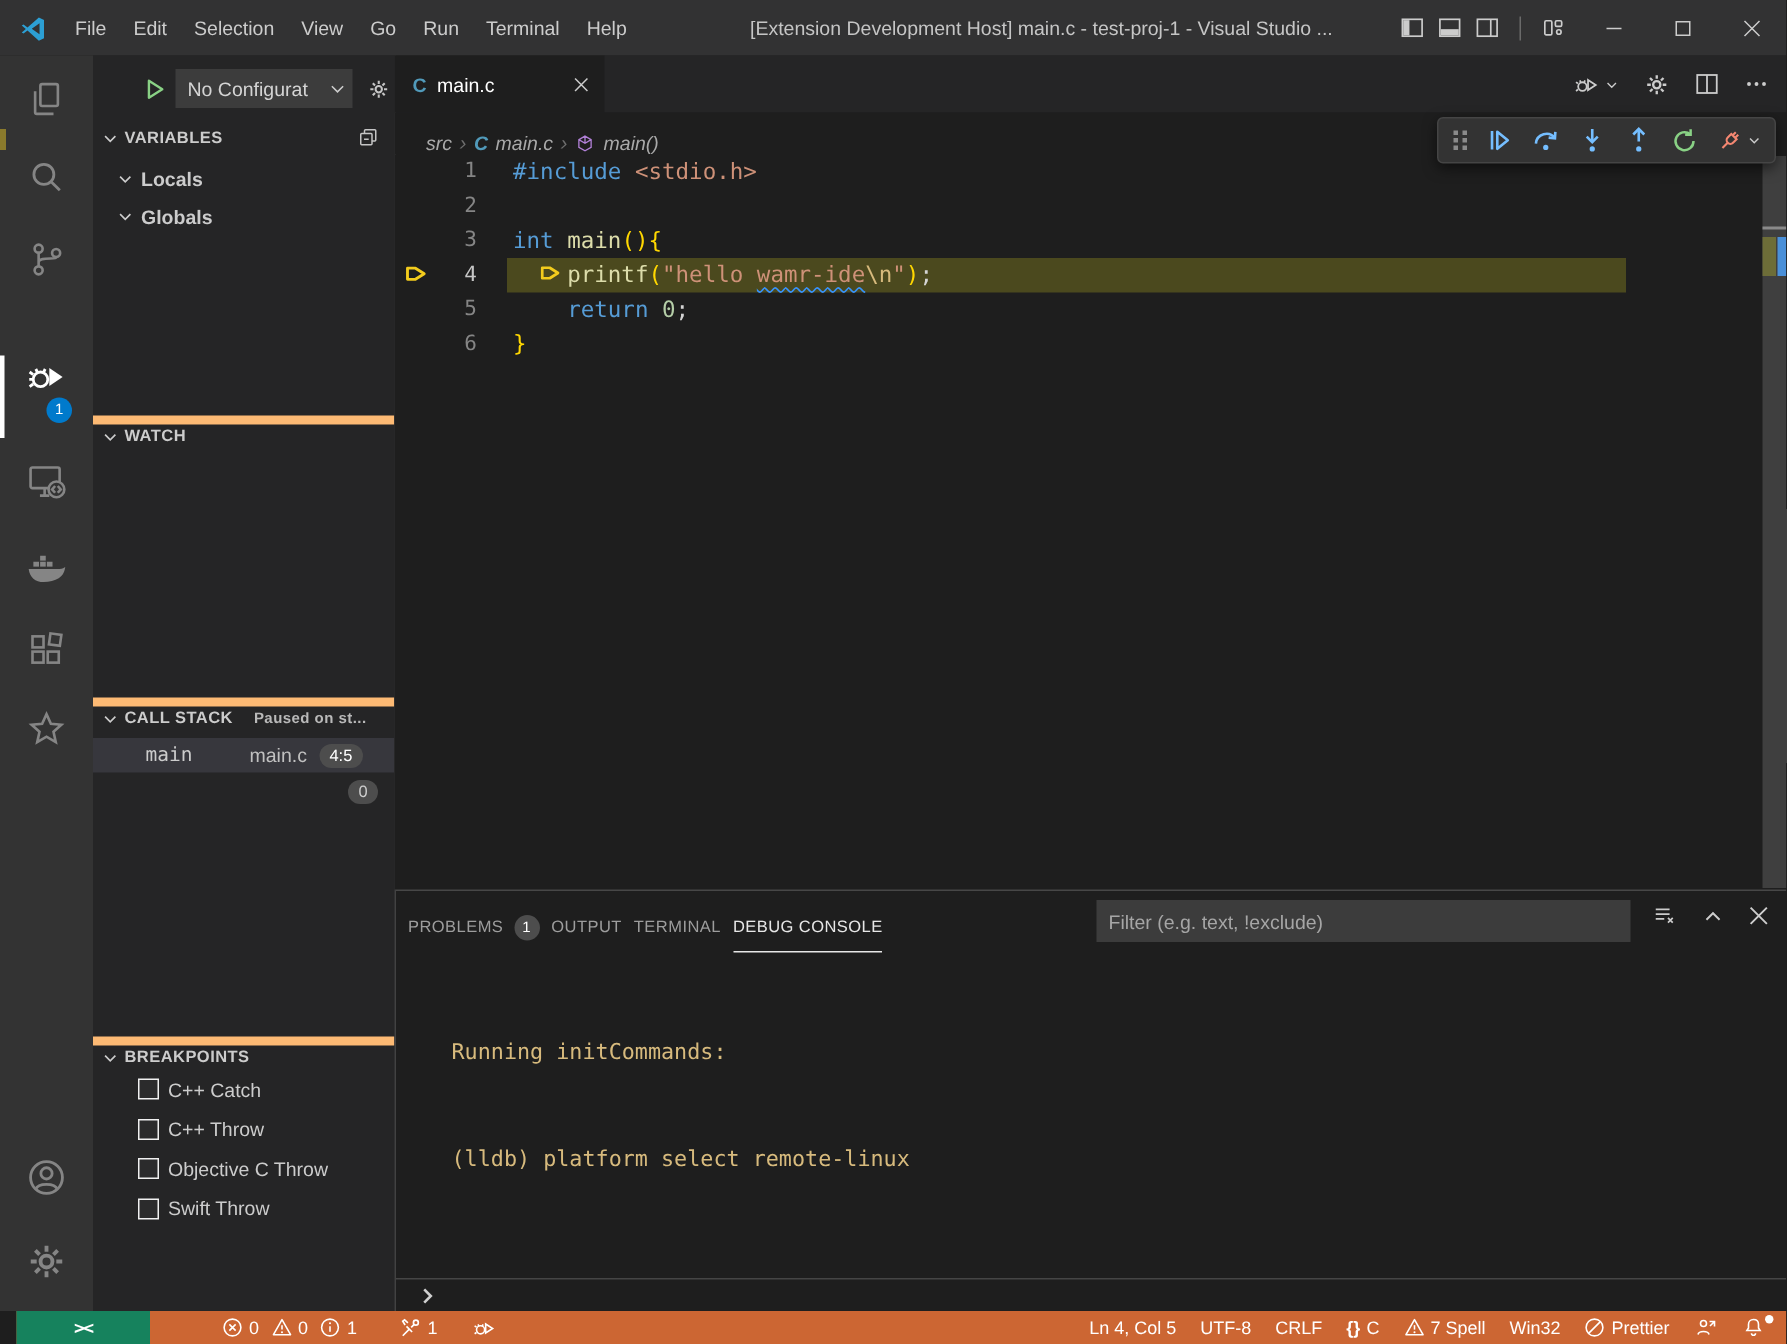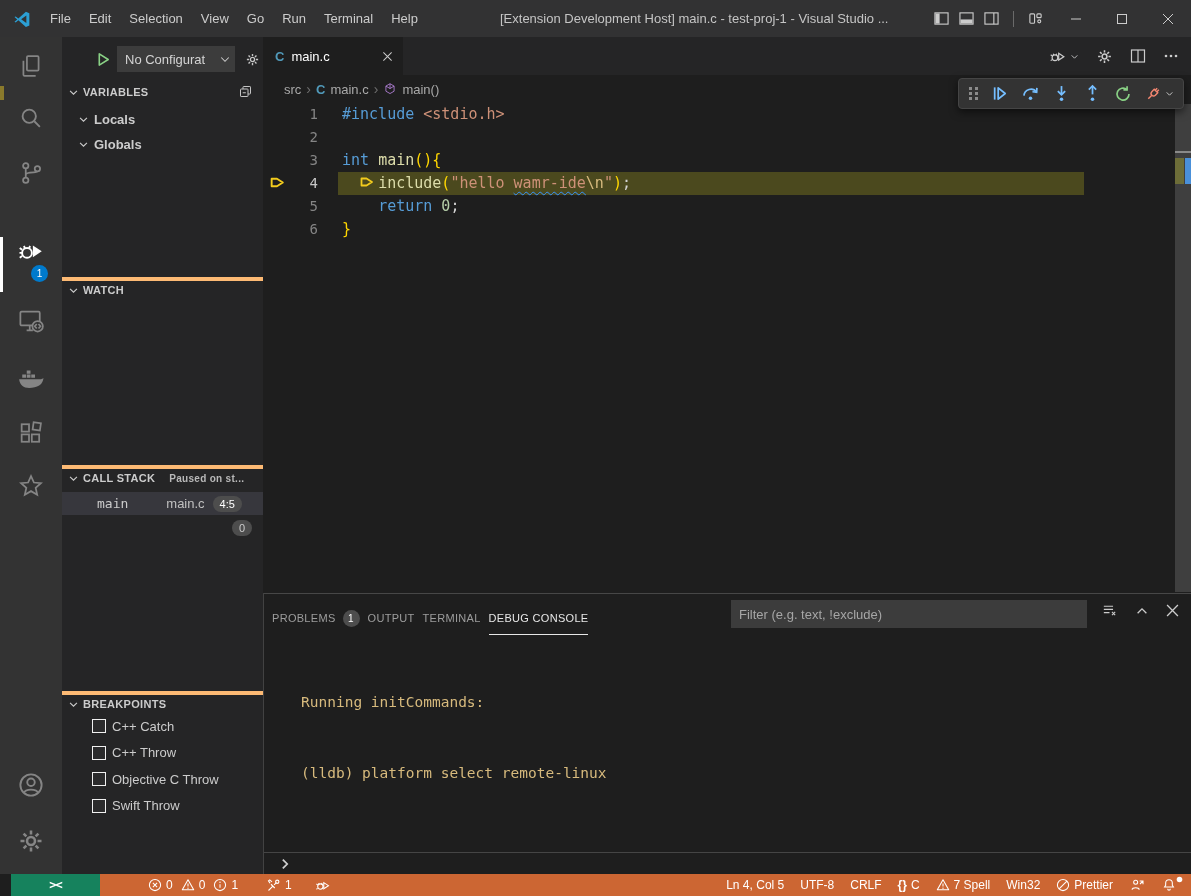--- a/index.html
+++ b/index.html
@@ -33,21 +33,21 @@
   .sidebar{ position:absolute; top:37px; left:62px; width:201px; height:837px; background:#252526; overflow:hidden; }
   .cfg-row{ position:absolute; top:7px; left:0; width:201px; height:30px; display:flex; align-items:center; }
   .cfg-play{ margin:0 6px 0 34px; }
   .cfg-select{ background:#3c3c3c; height:26px; width:118px; display:flex; align-items:center;
                padding:0 4px 0 8px; font-size:13px; color:#d4d4d4; }
   .cfg-select span{ flex:1; white-space:nowrap; overflow:hidden; }
   .cfg-gear{ margin-left:10px; }
   .sect-head{ position:absolute; left:0; width:201px; height:22px; display:flex; align-items:center;
               font-size:11px; font-weight:bold; color:#cccccc; letter-spacing:.3px; }
   .sect-head .chev{ margin:0 4px 0 6px; }
-  .sect-line{ border-top:4px solid #fdba74; }
+  .sect-line{ border-top:6px solid #fdba74; }
   .sect-desc{ font-size:10px; font-weight:bold; color:#b9b9b9; margin-left:14px; }
   .collapse-btn{ position:absolute; right:10px; top:3px; }
   .tree-row{ position:absolute; left:0; width:201px; height:24px; display:flex; align-items:center;
              font-size:13px; font-weight:bold; color:#cccccc; }
   .tree-row .chev{ margin:0 5px 0 16px; }
   .tree-row.sel{ background:#0e549d; outline:1px solid #007fd4; outline-offset:-1px; }
   .cs-row{ position:absolute; left:0; width:201px; height:23px; background:#37373d; display:flex; align-items:center; }
   .cs-name{ font-family:"DejaVu Sans Mono", monospace; font-size:13px; color:#cccccc; margin-left:35px; }
   .cs-file{ font-size:13px; color:#c0c0c0; margin-left:38px; }
   .cs-badge{ margin-left:8px; background:#4d4d4d; color:#ffffff; font-size:11px; border-radius:9px; padding:2px 7px; }
@@ -59,21 +59,21 @@
 
   
   .vline{ position:absolute; top:37px; left:263px; width:1px; height:837px; background:#424242; }
   .tabbar{ position:absolute; top:37px; left:263px; width:928px; height:38px; background:#252526; }
   .tab{ position:absolute; left:0; top:0; width:140px; height:38px; background:#1e1e1e;
         display:flex; align-items:center; font-size:13px; color:#ffffff; }
   .ficon-c{ color:#519aba; font-weight:bold; font-size:13px; margin:0 7px 0 12px; }
   .tab-close{ margin-left:auto; margin-right:10px; color:#cccccc; }
   .ed-actions{ position:absolute; right:12px; top:0; height:38px; display:flex; align-items:center; gap:17px; }
   .breadcrumbs{ position:absolute; top:75px; left:263px; width:928px; height:28px; background:#1e1e1e;
-                display:flex; align-items:center; font-size:13px; color:#a9a9a9; padding-left:21px; }
+                display:flex; align-items:flex-end; font-size:13px; color:#a9a9a9; padding-left:21px;font-style:italic; }
   .bc-sep{ color:#6e6e6e; margin:0 5px; font-size:14px; }
   .bc-item{ display:flex; align-items:center; }
 
   .editor{ position:absolute; top:103px; left:263px; width:928px; height:490px; background:#1e1e1e;
            font-family:"DejaVu Sans Mono", monospace; font-size:15px; }
   .cl{ position:relative; height:23px; line-height:23px; white-space:pre; }
   .cl .ln{ position:absolute; left:0; width:55px; text-align:right; color:#858585; font-size:14px; }
   .cl.cur .ln{ color:#c6c6c6; }
   .cl .ct{ position:absolute; left:79px; }
   .cl.cur::before{ content:""; position:absolute; left:75px; top:0; width:746px; height:23px; background:#4b491e; }
@@ -421,21 +421,21 @@
         </svg>
       <span>main()</span>
     </span>
   </div>
 
   <div class="editor">
     <div>
         <div class="cl"><span class="ln">1</span><span class="ct"><span class="tk-kw">#include</span><span class="tk-pl"> </span><span class="tk-str">&lt;stdio.h&gt;</span></span></div>
         <div class="cl"><span class="ln">2</span><span class="ct"></span></div>
         <div class="cl"><span class="ln">3</span><span class="ct"><span class="tk-kw">int</span><span class="tk-pl"> </span><span class="tk-fn">main</span><span class="tk-brk">(){</span></span></div>
-        <div class="cl cur"><span class="ln">4</span><span class="ct"><span class="tk-pl">    </span><span class="tk-fn">include</span><span class="tk-brk">(</span><span class="tk-str">"hello </span><span class="tk-str sq">wamr-ide</span><span class="tk-esc">\n</span><span class="tk-str">"</span><span class="tk-brk">)</span><span class="tk-pl">;</span></span></div>
+        <div class="cl cur"><span class="ln">4</span><span class="ct"><span class="tk-pl">    </span><span class="tk-fn">printf</span><span class="tk-brk">(</span><span class="tk-str">"hello </span><span class="tk-str sq">wamr-ide</span><span class="tk-esc">\n</span><span class="tk-str">"</span><span class="tk-brk">)</span><span class="tk-pl">;</span></span></div>
         <div class="cl"><span class="ln">5</span><span class="ct"><span class="tk-pl">    </span><span class="tk-kw">return</span><span class="tk-pl"> </span><span class="tk-num">0</span><span class="tk-pl">;</span></span></div>
         <div class="cl"><span class="ln">6</span><span class="ct"><span class="tk-brk">}</span></span></div>
       </div>
     <svg class="gutter-arrow" width="17" height="17" viewBox="0 0 16 16">
         <path d="M2.5 4.5 h5 L13 8 7.5 11.5 h-5 Z" fill="none" stroke="#f3cc1d" stroke-width="1.8" stroke-linejoin="round"></path>
       </svg>
     <svg class="inline-arrow" width="16" height="16" viewBox="0 0 16 16">
         <path d="M2.5 4.5 h5 L13 8 7.5 11.5 h-5 Z" fill="none" stroke="#f3cc1d" stroke-width="1.8" stroke-linejoin="round"></path>
       </svg>
   </div>

